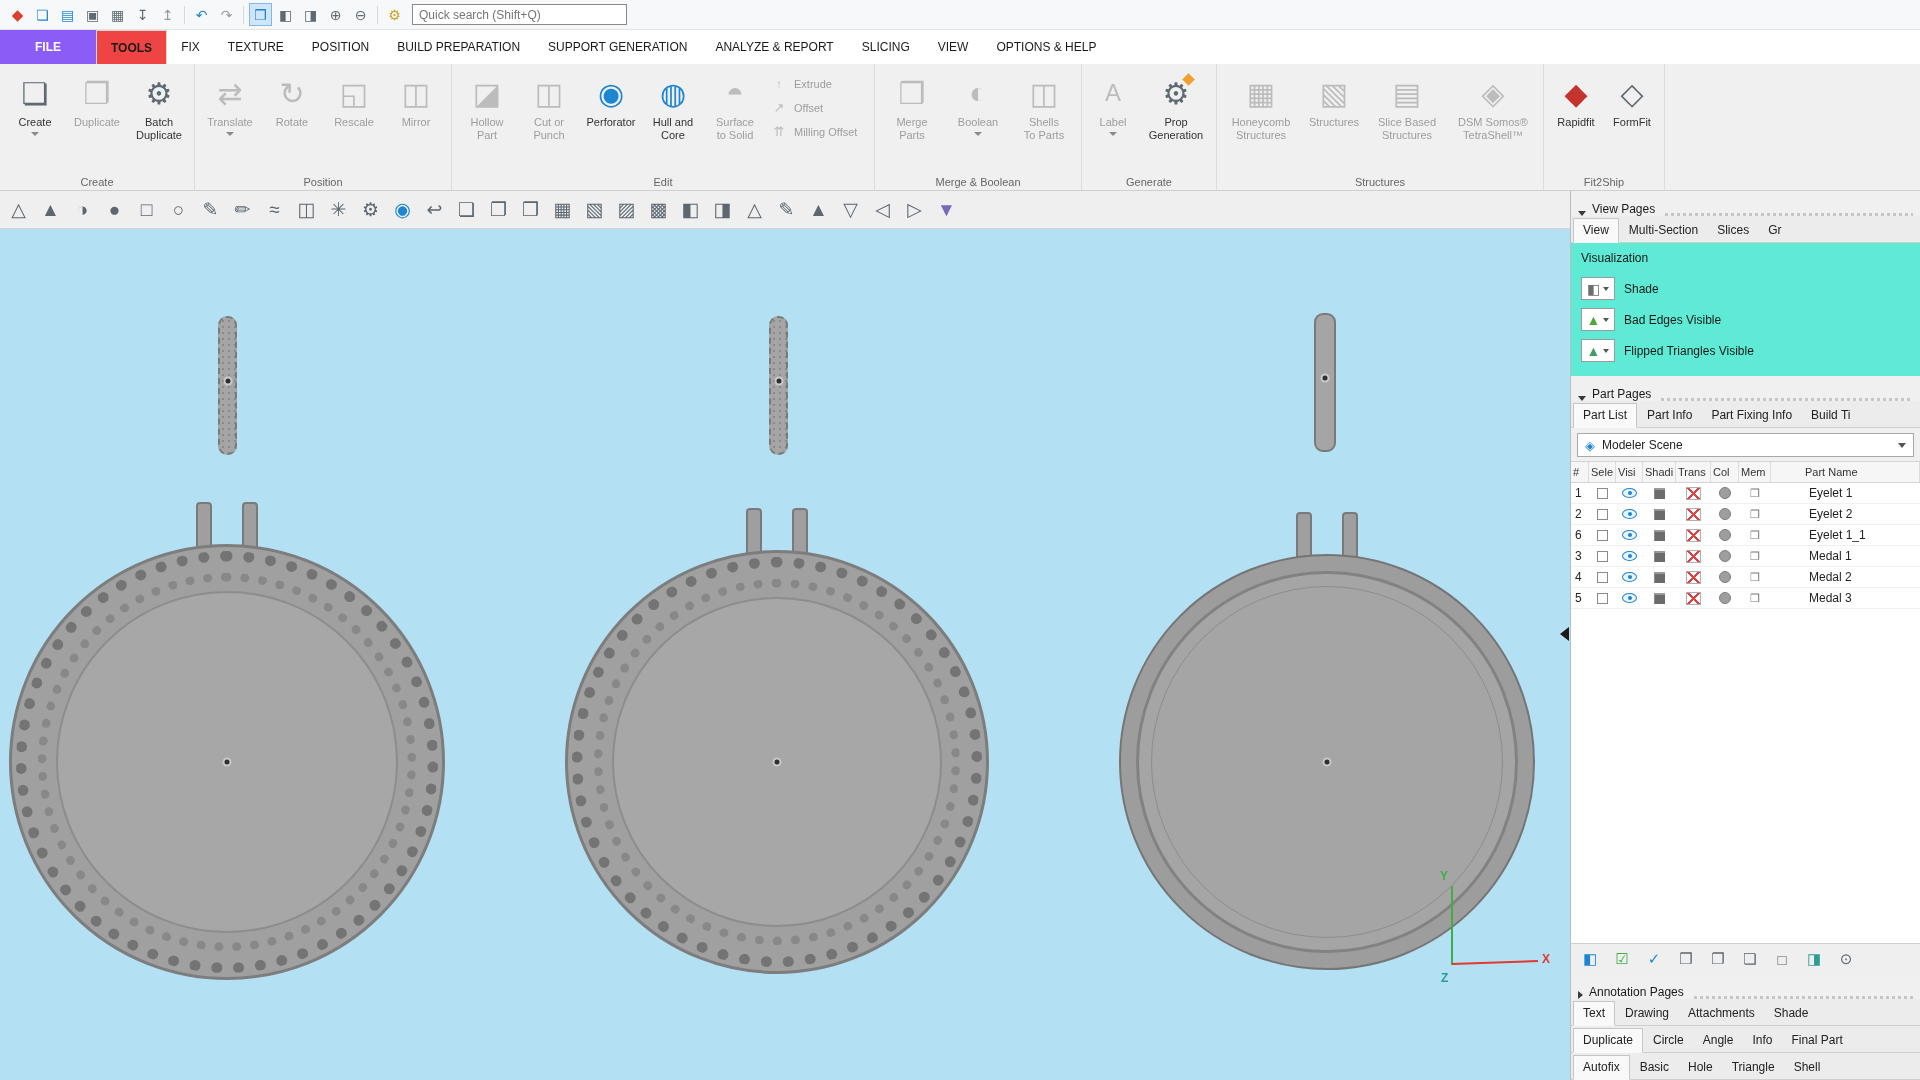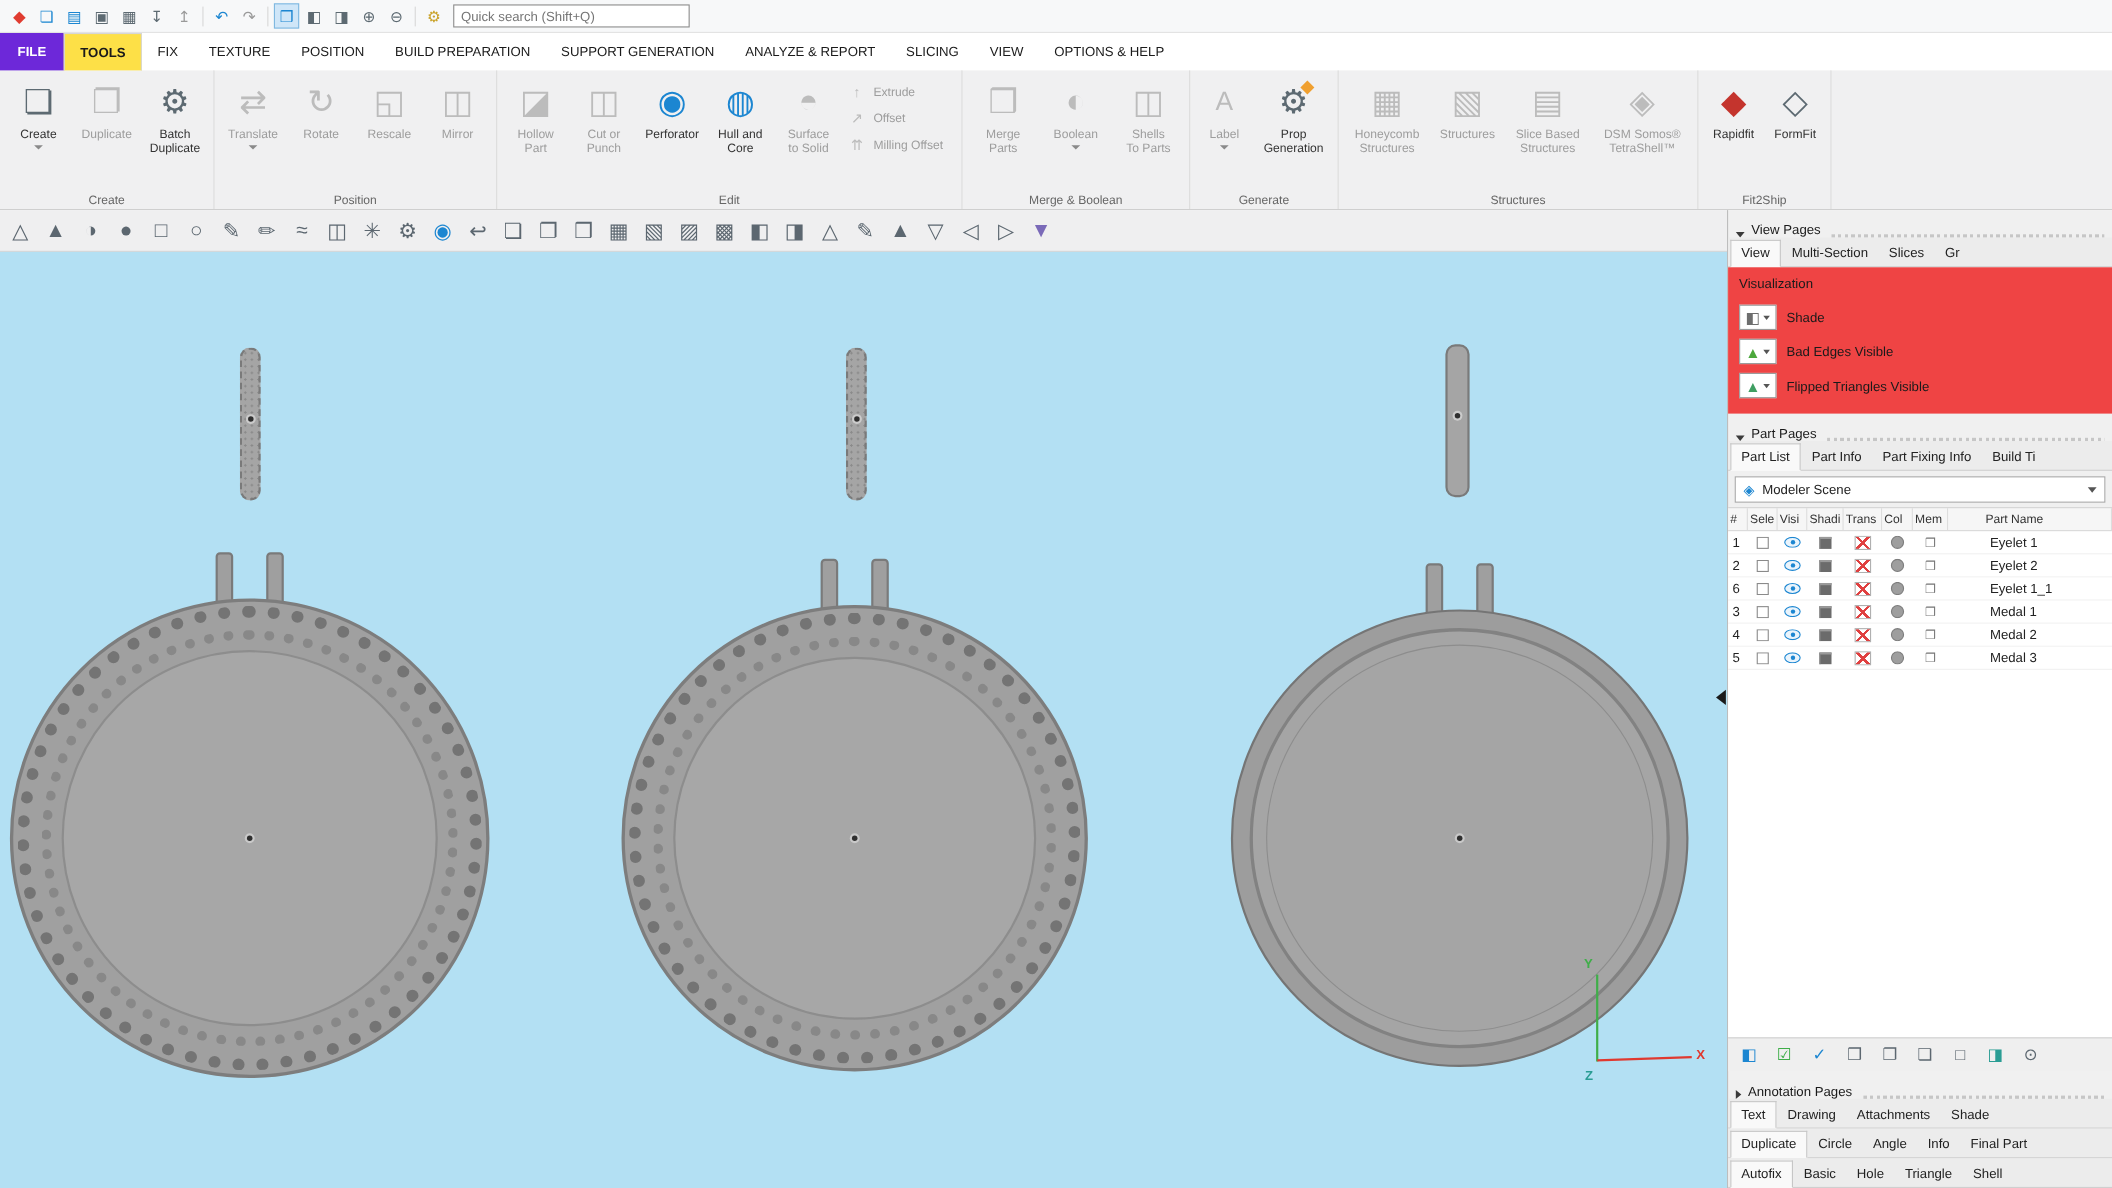--- a/index.html
+++ b/index.html
@@ -14,22 +14,22 @@
   .qat-icon.gray { color:#9a9a9a; }
   .qat-icon.gold { color:#c9a227; }
   .qat-icon.active { background:#cfe6f8; border:1px solid #7fb8e0; }
   .qat-sep { width:1px; height:18px; background:#d8d8d8; margin:0 3px; flex:0 0 auto; }
   .search-box { width:215px; height:21px; margin-left:4px; border:1px solid #8a8a8a; background:#fff; font-size:12px; padding:0 6px; color:#555; font-family:"Liberation Sans",sans-serif; }
   .window-title { position:absolute; left:0; right:0; text-align:center; font-size:13px; color:#1a1a1a; pointer-events:none; }
 
   
   .menubar { height:34px; background:#ffffff; display:flex; align-items:stretch; }
   .menu-tab { padding:0 14px; display:flex; align-items:center; font-size:12px; color:#1a1a1a; white-space:nowrap; cursor:default; }
-  .menu-tab.file { background:#6d28d9; color:#fff; font-weight:bold; padding:0 16px; }
-  .menu-tab.active { background:#fde047; border:1px solid #d6d6d6; border-bottom:none; font-weight:bold; }
+  .menu-tab.file { background:#8b5cf6; color:#fff; font-weight:bold; padding:0 35px; }
+  .menu-tab.active { background:#ef4444; border:1px solid #d6d6d6; border-bottom:none; font-weight:bold; }
 
   
   .ribbon { height:127px; background:#f0f0f1; border-bottom:1px solid #cfcfcf; display:flex; align-items:stretch; }
   .rgroup { position:relative; display:flex; align-items:flex-start; padding:4px 4px 18px; border-right:1px solid #dcdcdc; flex:0 0 auto; }
   .rgroup-label { position:absolute; bottom:2px; left:0; right:0; text-align:center; font-size:11px; color:#666; white-space:nowrap; }
   .rbtn { width:62px; display:flex; flex-direction:column; align-items:center; padding-top:2px; flex:0 0 auto; }
   .rbtn .ric { width:46px; height:46px; display:flex; align-items:center; justify-content:center; font-size:30px; color:#5d6a72; position:relative; }
   .rbtn .lbl { font-size:11px; text-align:center; white-space:pre-line; line-height:1.2; color:#333; }
   .rbtn.disabled .ric { color:#bcbcbc; }
   .rbtn.disabled .lbl { color:#9d9d9d; }
@@ -74,21 +74,21 @@
   
   .right-panel { width:350px; background:#f0f0f0; border-left:1px solid #bdbdbd; display:flex; flex-direction:column; height:889px; overflow:hidden; }
   .phead { height:25px; display:flex; align-items:flex-end; gap:6px; padding:0 7px; flex:0 0 auto; }
   .tri-down { width:0; height:0; border-left:4px solid transparent; border-right:4px solid transparent; border-top:5px solid #3a3a3a; }
   .tri-right { width:0; height:0; border-top:4px solid transparent; border-bottom:4px solid transparent; border-left:5px solid #3a3a3a; }
   .ptitle { font-size:12px; color:#1a1a1a; white-space:nowrap; }
   .squiggle { flex:1; height:3px; background:repeating-linear-gradient(90deg, #c6c6c6 0 3px, transparent 3px 6px); margin-left:4px; }
   .ptabs { display:flex; align-items:flex-end; background:#ececec; border-bottom:1px solid #cfcfcf; padding:2px 2px 0; gap:1px; flex:0 0 auto; }
   .ptab { padding:4px 9px 5px; font-size:12px; color:#222; white-space:nowrap; overflow:hidden; }
   .ptab.active { background:#f9f9f9; border:1px solid #c6c6c6; border-bottom:1px solid #f9f9f9; margin-bottom:-1px; }
-  .viz { background:#ef4444; padding:4px 10px 10px; flex:0 0 auto; }
+  .viz { background:#5eead4; padding:4px 10px 10px; flex:0 0 auto; }
   .viz-label { font-size:12px; color:#1a1a1a; padding:4px 0 8px; }
   .viz-row { display:flex; align-items:center; gap:9px; height:31px; }
   .viz-icon { width:34px; height:23px; border:1px solid #9b9b9b; background:#fff; display:flex; align-items:center; justify-content:center; gap:3px; }
   .vi-glyph { font-size:14px; }
   .g-gray { color:#6e6e6e; } .g-green { color:#4ca83c; } .g-green2 { color:#3f9e62; }
   .dd-caret { width:0; height:0; border-left:3px solid transparent; border-right:3px solid transparent; border-top:4px solid #555; }
   .viz-lbl { font-size:12px; color:#1a1a1a; }
   .scene-select { margin:5px 6px 4px; height:24px; background:#fff; border:1px solid #a8a8a8; display:flex; align-items:center; gap:7px; padding:0 7px; font-size:12px; flex:0 0 auto; }
   .ss-icon { color:#1c86d1; font-size:13px; }
   .ss-caret { margin-left:auto; width:0; height:0; border-left:4px solid transparent; border-right:4px solid transparent; border-top:5px solid #555; }

